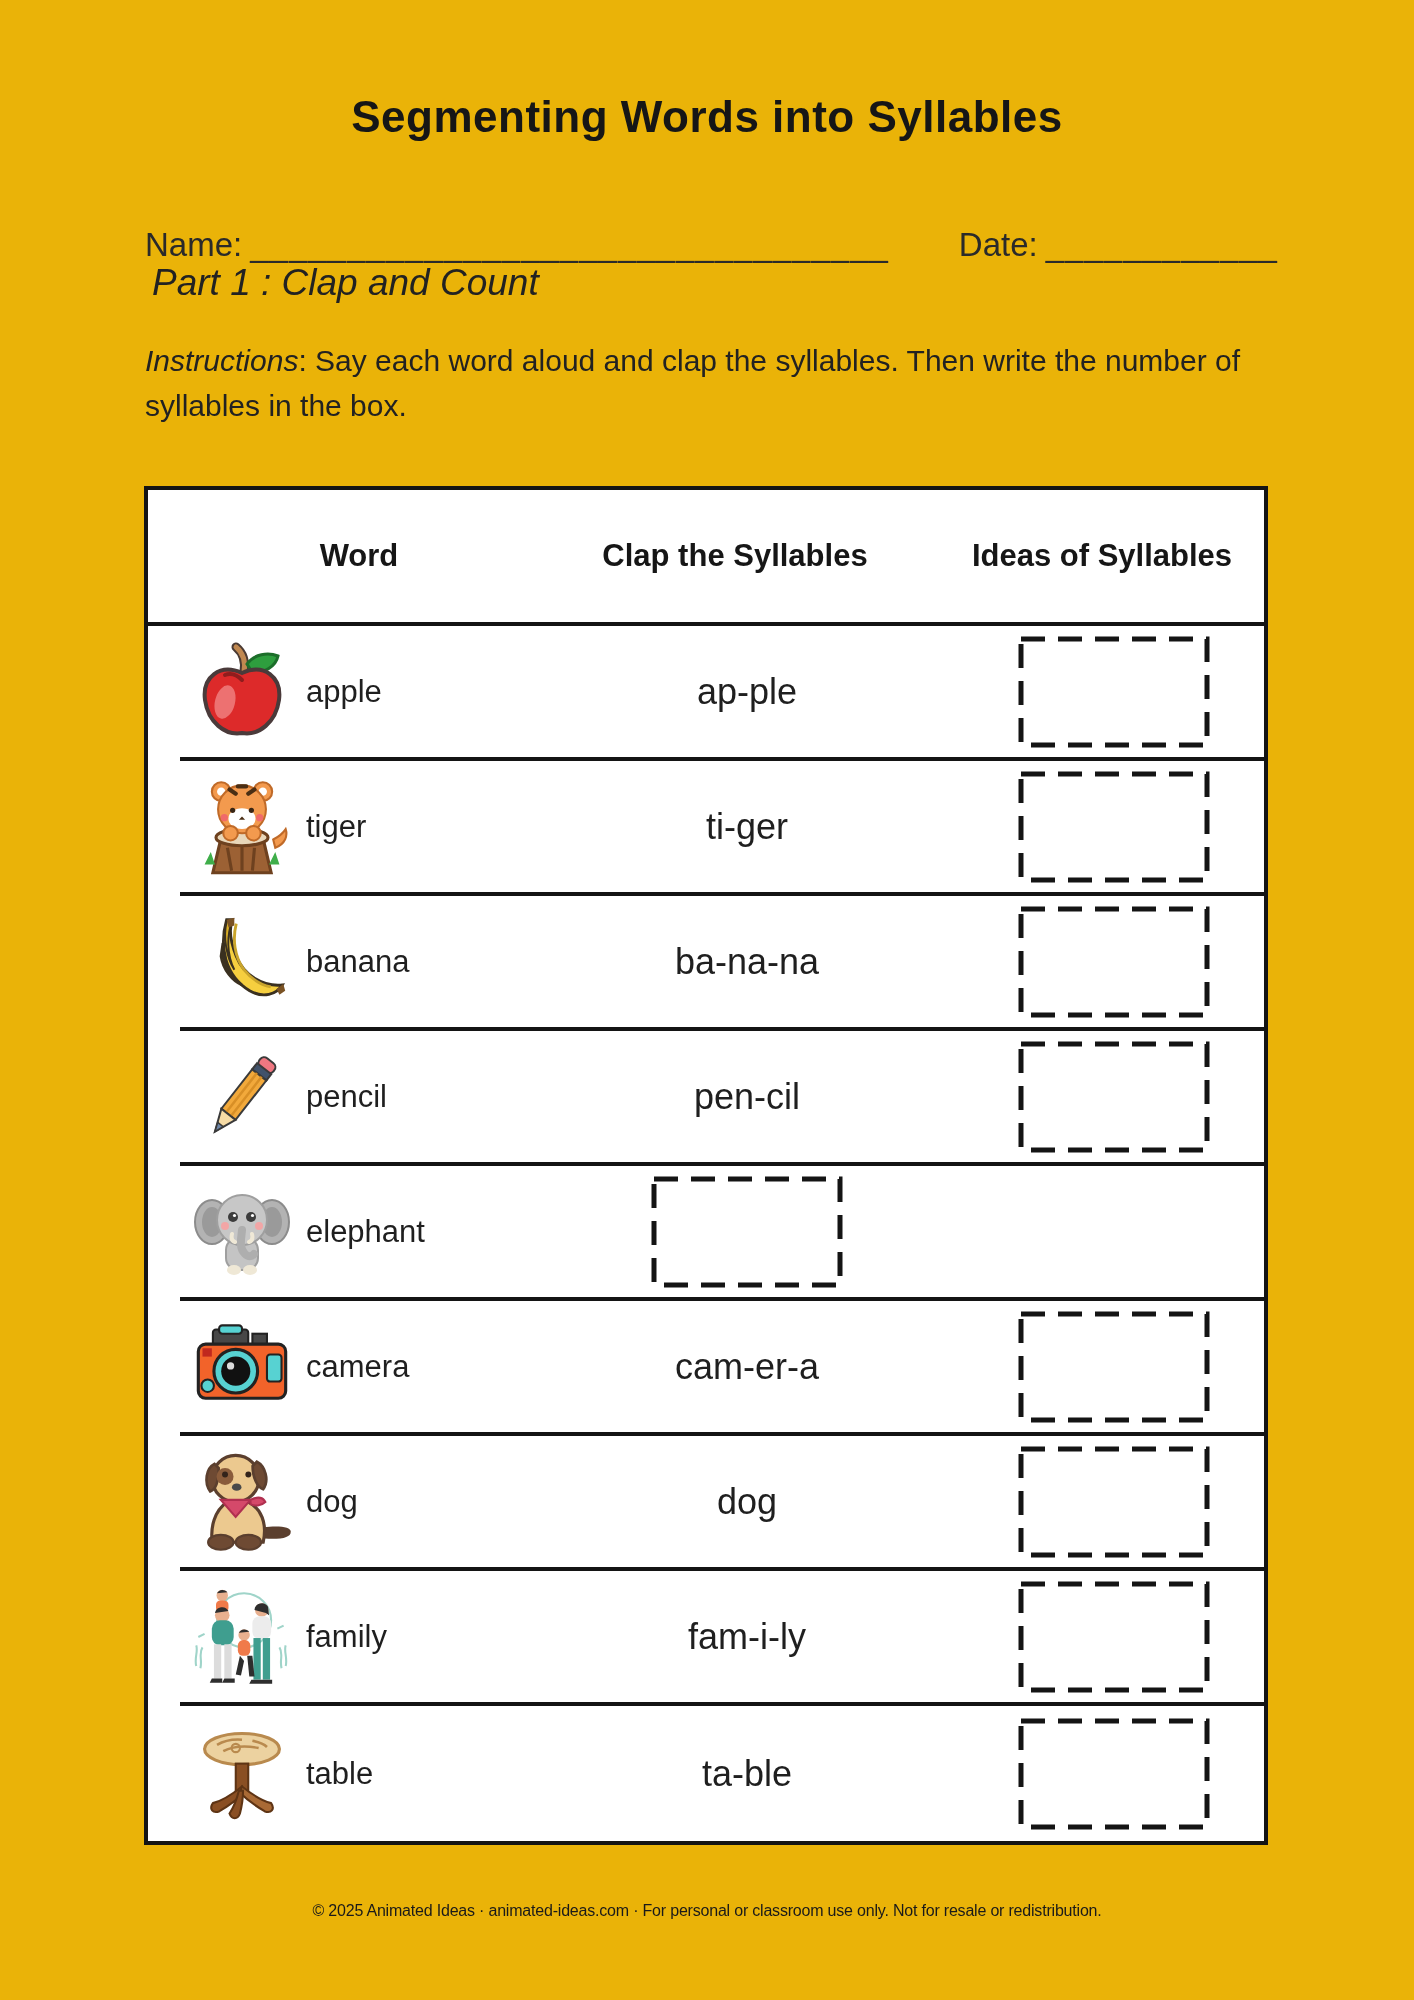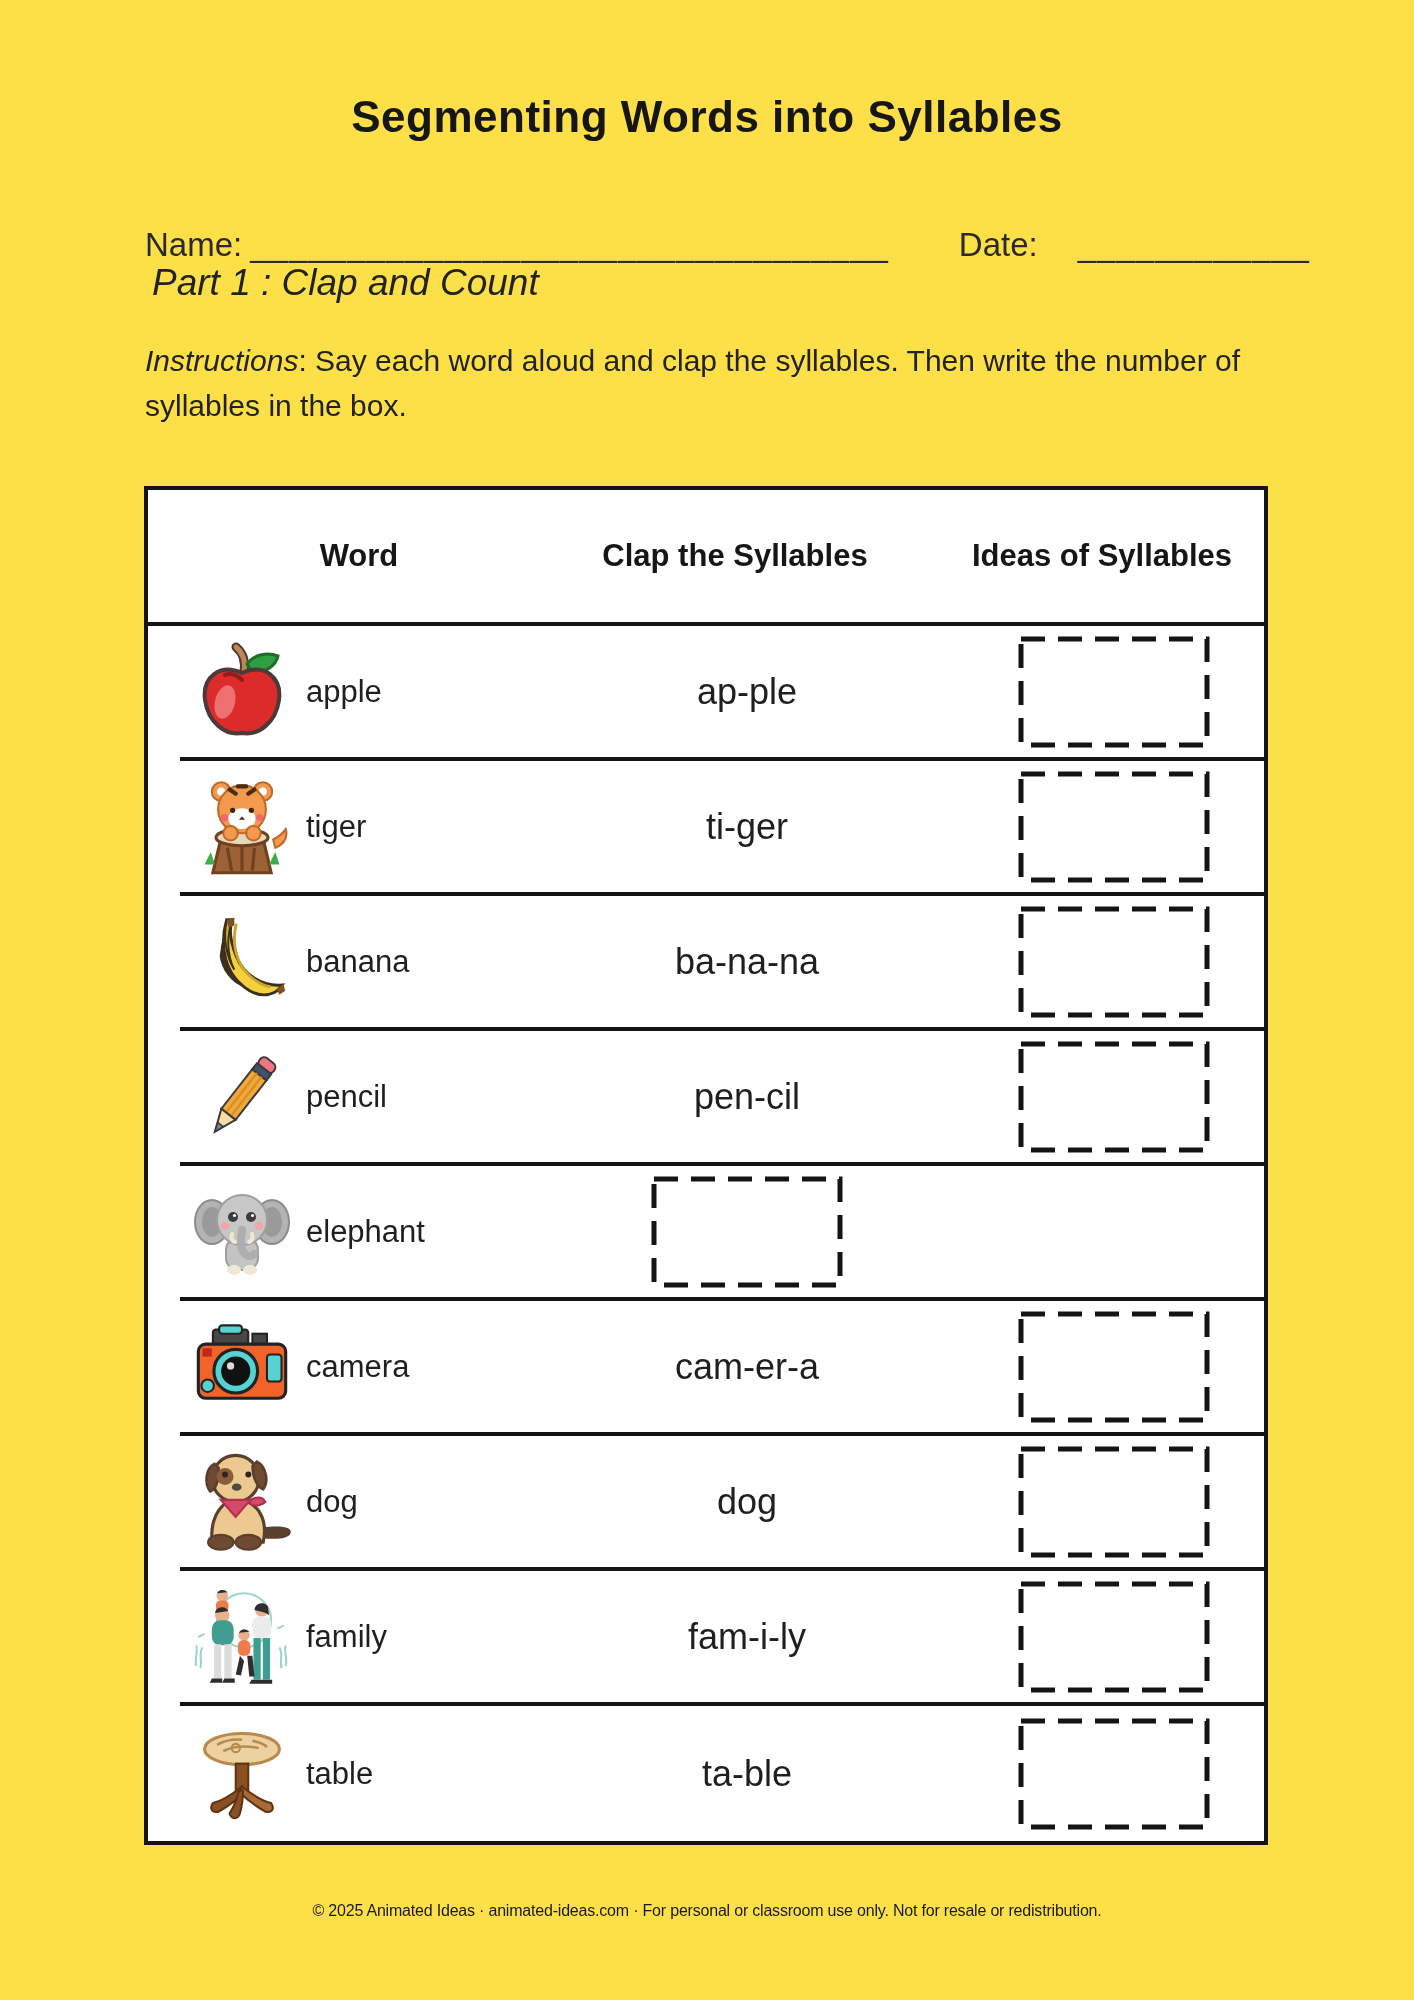--- a/index.html
+++ b/index.html
@@ -1,35 +1,35 @@
 <!DOCTYPE html>
 <html><head>
 <meta charset="utf-8">
 <style>
   html,body{margin:0;padding:0;background:#ffffff;}
   .page{
     position:relative;
     width:1414px;height:2000px;
-    background:#fde047;
+    background:#eab308;
     font-family:"Liberation Sans", sans-serif;
     color:#1c1c1c;
     overflow:hidden;
   }
   .title{
     position:absolute;top:92px;left:0;width:100%;
     text-align:center;font-size:44px;font-weight:700;
     letter-spacing:0.5px;color:#161616;
   }
   .name-date{
     position:absolute;top:198px;left:145px;width:1124px;
     display:flex;align-items:flex-end;font-size:33px;color:#2a2a2a;
   }
   .nd-label{white-space:pre;margin-top:28px;}
   .nd-line{white-space:pre;letter-spacing:1px;margin-left:8px;color:#2a2a2a;}
-  .date-block{margin-left:70px;display:flex;align-items:flex-end;gap:32px;}
+  .date-block{margin-left:70px;display:flex;align-items:flex-end;}
   .part-heading{
     position:absolute;top:262px;left:152px;
     font-size:37px;font-style:italic;color:#222;
   }
   .instructions{
     position:absolute;top:338px;left:145px;width:1125px;
     font-size:30px;line-height:1.5;color:#222;
   }
   .instructions .lead{font-style:italic;}
   .wtable{

